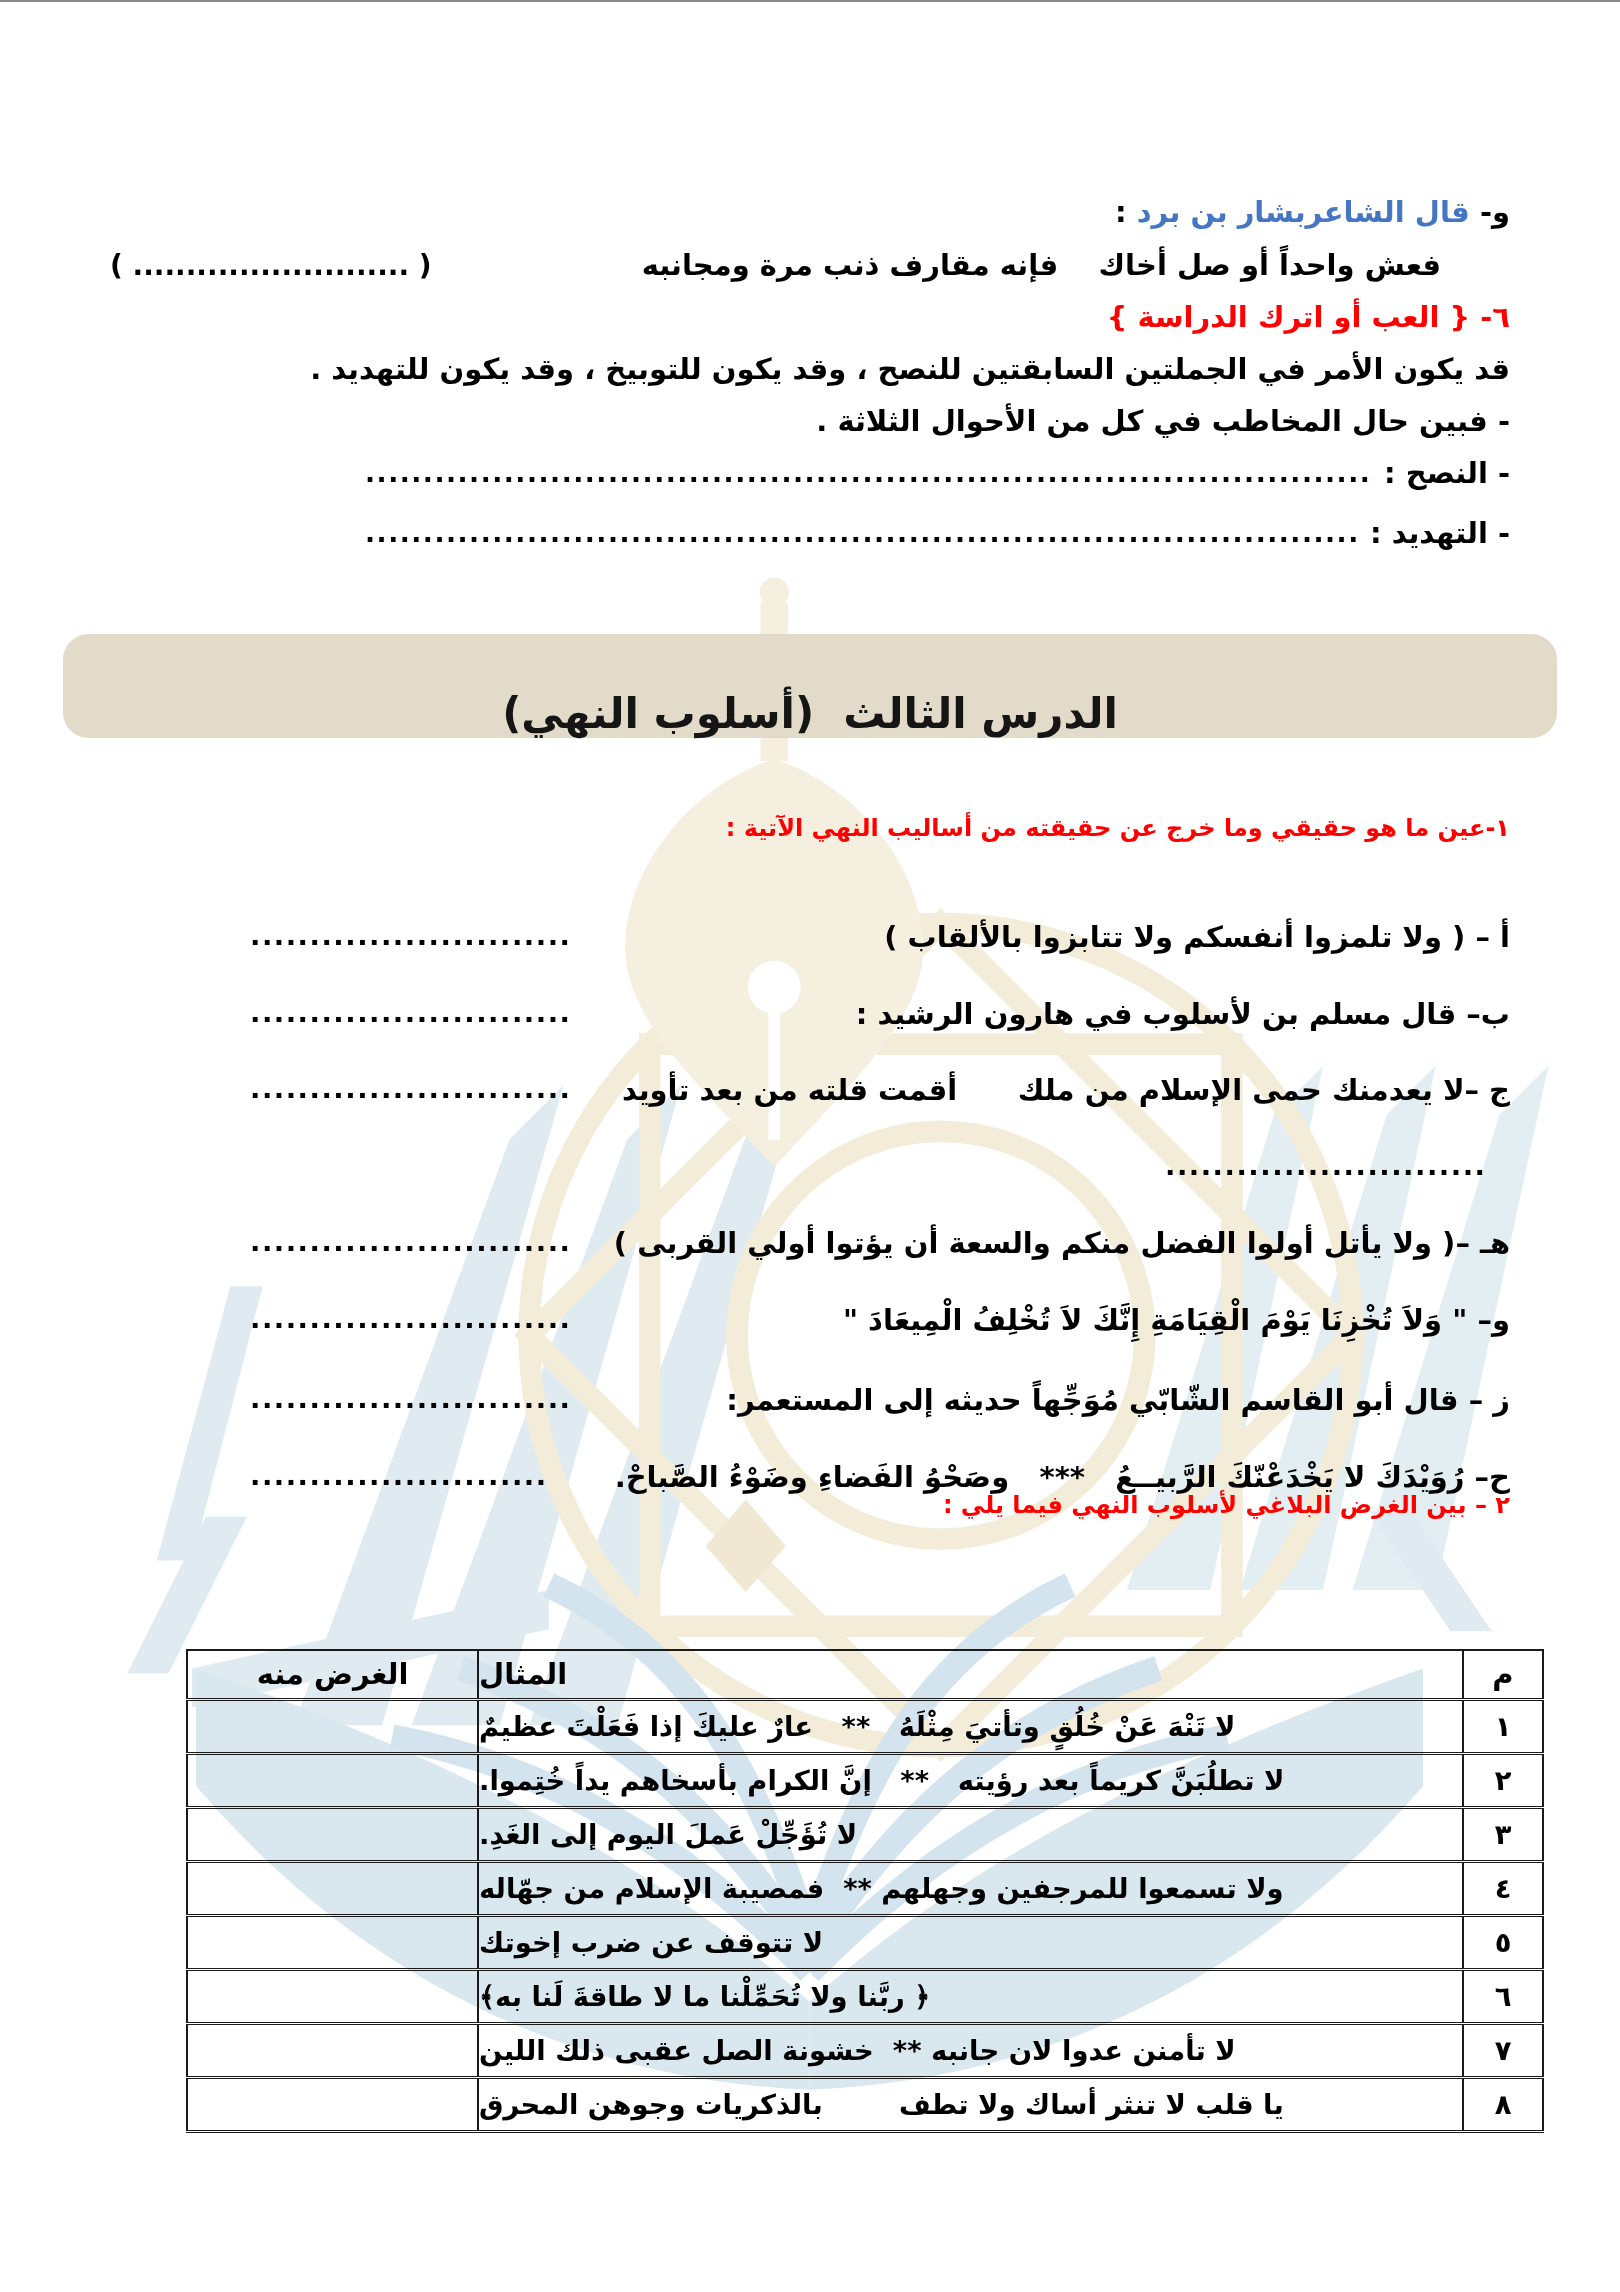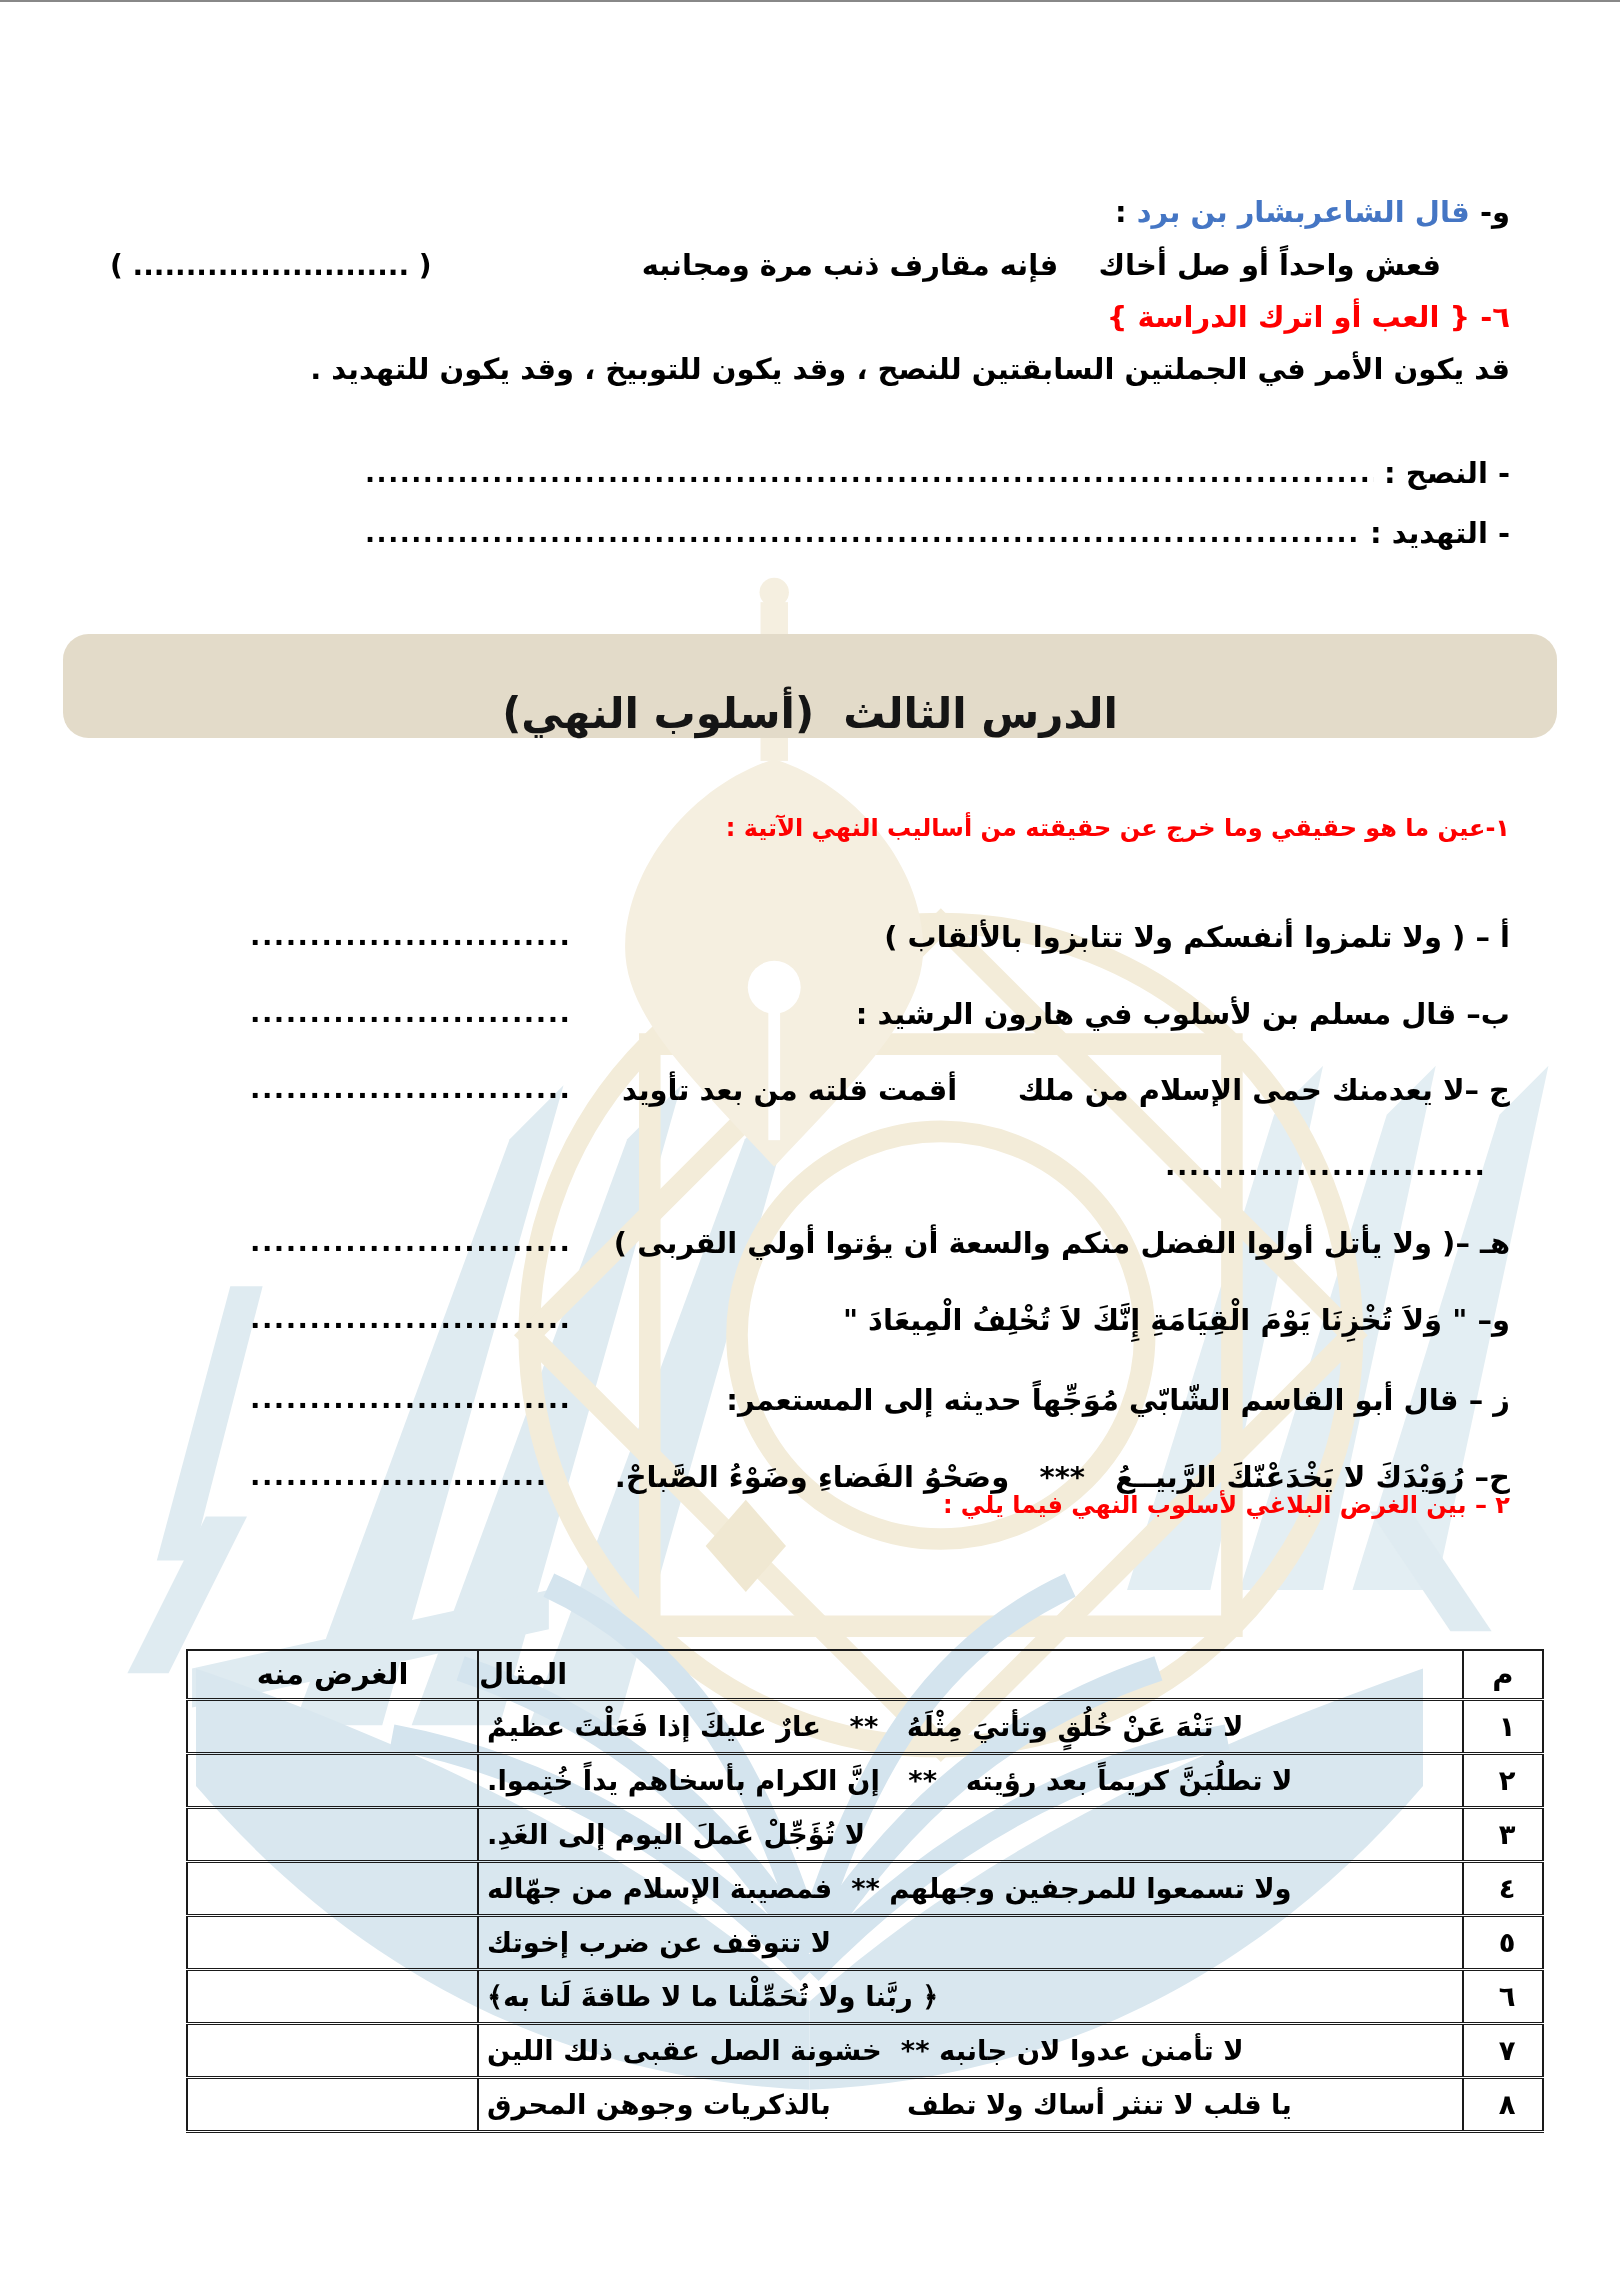--- a/index.html
+++ b/index.html
@@ -52,21 +52,21 @@
     position:absolute; top:1647px; left:186px; width:1357px;
     border-collapse:collapse; table-layout:fixed;
     font-size:27.4px; font-weight:700; background:transparent;
   }
   .purpose-table th, .purpose-table td {
     border-left:2px solid #1a1a1a; border-right:2px solid #1a1a1a;
     border-bottom:3.9px double #1a1a1a; border-top:none;
     overflow:hidden; white-space:nowrap;
   }
   .purpose-table thead th { border-top:2px solid #1a1a1a; height:49px; font-size:29px; }
-  .purpose-table td { height:54px;padding-left:8px; }
+  .purpose-table td { height:54px; }
   .col-num { width:80px; }  .col-ex { width:985px; } .col-purpose { width:291px; }
   .c-num { text-align:center; }
   .c-ex  { text-align:left; padding-right:7.8px; }
   th.c-ex { font-weight:700; }
   .c-purpose { text-align:center; }
 </style>
 </head>
 <body>
 
 <div class="page">
@@ -127,20 +127,21 @@
 
     <div class="line flexline" style="top:245px">
       <span class="verse-text">فعش واحداً أو صل أخاك&nbsp;&nbsp;&nbsp;&nbsp;فإنه مقارف ذنب مرة ومجانبه</span>
       <span class="paren-dots">( .......................... )</span>
     </div>
 
     <div class="line red" style="top:297px">٦- { العب أو اترك الدراسة }</div>
 
     <div class="line" style="top:349px">قد يكون الأمر في الجملتين السابقتين للنصح ، وقد يكون للتوبيخ ، وقد يكون للتهديد .</div>
 
+    <div class="line" style="top:401px">- فبين حال المخاطب في كل من الأحوال الثلاثة .</div>
 
     <div class="line fill-line" style="top:453px; left:365px">
       <span class="lbl">- النصح :</span>
       <span class="dots">....................................................................................................</span>
     </div>
 
     <div class="line fill-line" style="top:513px; left:365px">
       <span class="lbl">- التهديد :</span>
       <span class="dots">....................................................................................................</span>
     </div>

